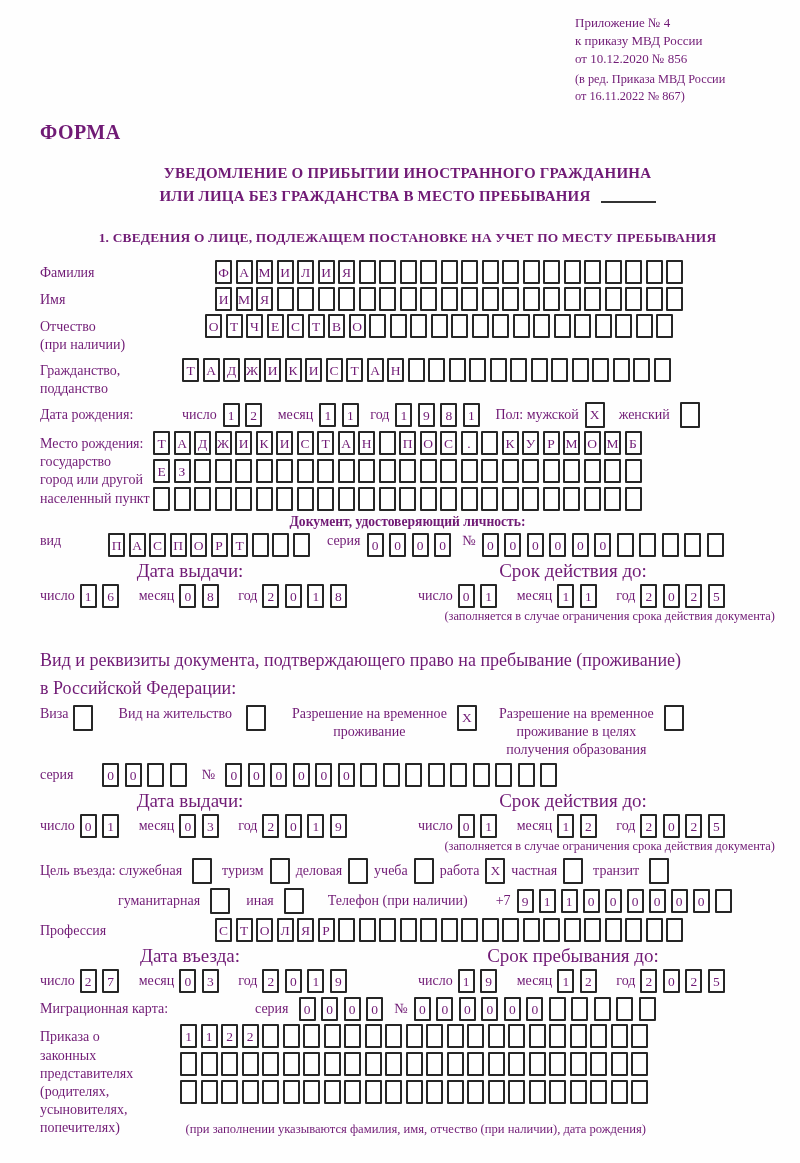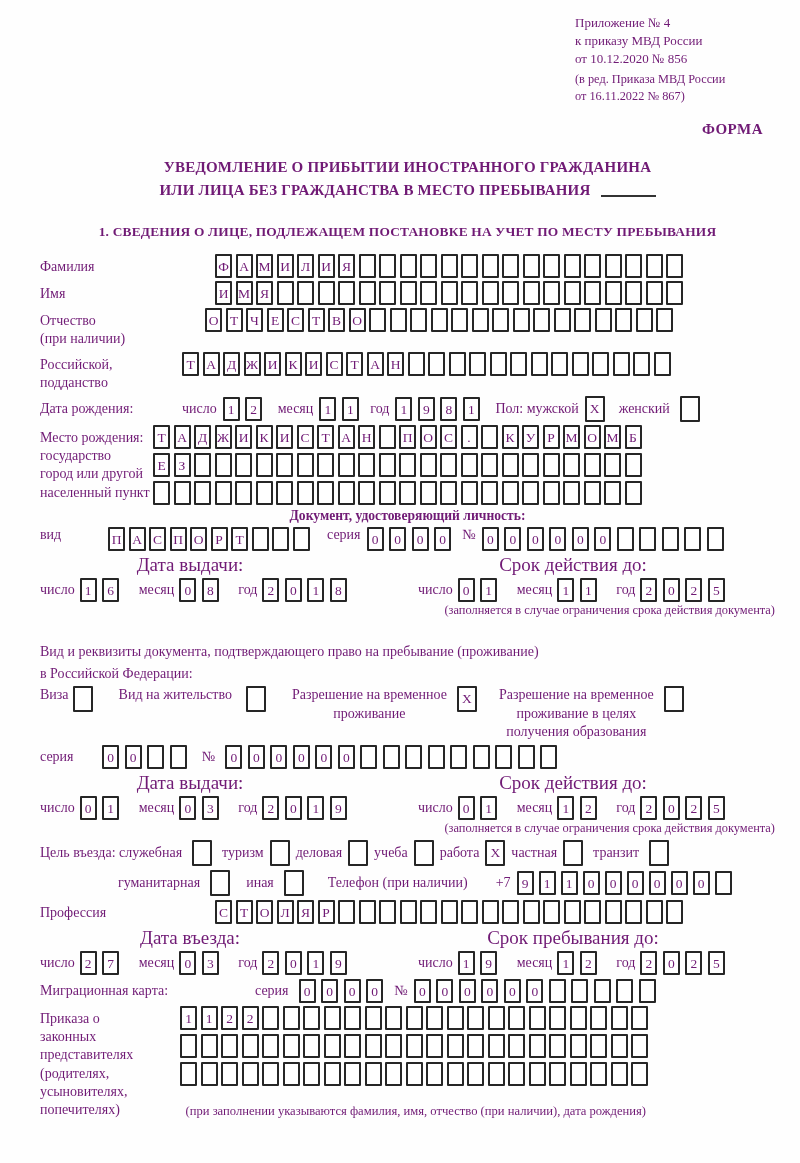--- a/index.html
+++ b/index.html
@@ -5,21 +5,21 @@
   * { margin:0; padding:0; box-sizing:border-box; }
   html,body { background:#888; }
   .page {
     width:800px; height:1163px; margin:0 auto; background:#fefefe;
     font-family:"Liberation Serif","DejaVu Serif",serif; color:#701a75;
     padding:14px 25px 0 40px; overflow:hidden; position:relative;
   }
   
   .hdr { margin-left:535px; width:200px; font-size:13px; line-height:1.38; }
   .hdr .sub { font-size:12.3px; margin-top:3px; }
-  .forma { text-align:right; padding-right:12px; font-weight:bold; font-size:15px; margin-top:16px; letter-spacing:.5px; }
+  .forma { padding-right:12px; font-weight:bold; font-size:20px; margin-top:16px; letter-spacing:.5px; }
   
   .title { text-align:center; font-weight:bold; font-size:15px; margin-top:18px; line-height:1.55; letter-spacing:.2px; }
   .uline { display:inline-block; width:55px; border-bottom:2px solid #333; margin-left:10px; transform:translateY(2px); }
   .sec { text-align:center; font-weight:bold; font-size:13.4px; margin-top:22px; margin-bottom:14px; letter-spacing:.2px; }
   
   .row { display:flex; align-items:flex-start; margin-bottom:3px; }
   .lbl { font-size:14px; line-height:1.3; flex-shrink:0; padding-top:4px; }
   .inl { font-size:14px; padding-top:4px; }
   .boxrow { display:flex; flex-wrap:nowrap; }
   .box {
@@ -36,21 +36,21 @@
   .dcol-l { width:378px; flex-shrink:0; }
   .dcol-r { flex:1; }
   .dhead { font-size:19px; text-align:center; margin-bottom:2px; }
   .dhead.dl { width:300px; }
   .dhead.dr { width:310px; }
   .dfields { display:flex; align-items:center; }
   .dfields .w { font-size:14px; margin-right:5px; }
   .dfields .gap { width:14px; }
   .note { font-size:12.4px; text-align:right; padding-right:0; margin-top:1px; margin-bottom:4px; }
   .bnote { font-size:12.6px; text-align:center; margin-left:150px; margin-top:4px; }
-  .plain { font-size:14px; line-height:1.55;margin-top:23px; }
+  .plain { font-size:18px; line-height:1.55;margin-top:23px; }
   .ctr { text-align:center; font-weight:bold; font-size:13.6px; margin:2px 0 3px 0; }
   .cbitem { display:flex; align-items:flex-start; }
   .cbitem .t { font-size:14px; line-height:1.3; }
   .cbitem .t.c { text-align:center; }
   .mr6{margin-right:6px;} .mr10{margin-right:10px;} .mr14{margin-right:14px;}
   .mt2{margin-top:2px;} .mt4{margin-top:4px;}
 </style>
 </head>
 <body>
 
@@ -159,21 +159,21 @@
         <span class="box"></span>
         <span class="box"></span>
         <span class="box"></span>
         <span class="box"></span>
         <span class="box"></span>
       </div>
   </div>
 
   <div class="row">
     <div class="lbl" style="width:142px">
-      <div>Российской,</div>
+      <div>Гражданство,</div>
       <div>подданство</div>
     </div>
     <div class="boxrow">
         <span class="box">Т</span>
         <span class="box">А</span>
         <span class="box">Д</span>
         <span class="box">Ж</span>
         <span class="box">И</span>
         <span class="box">К</span>
         <span class="box">И</span>

